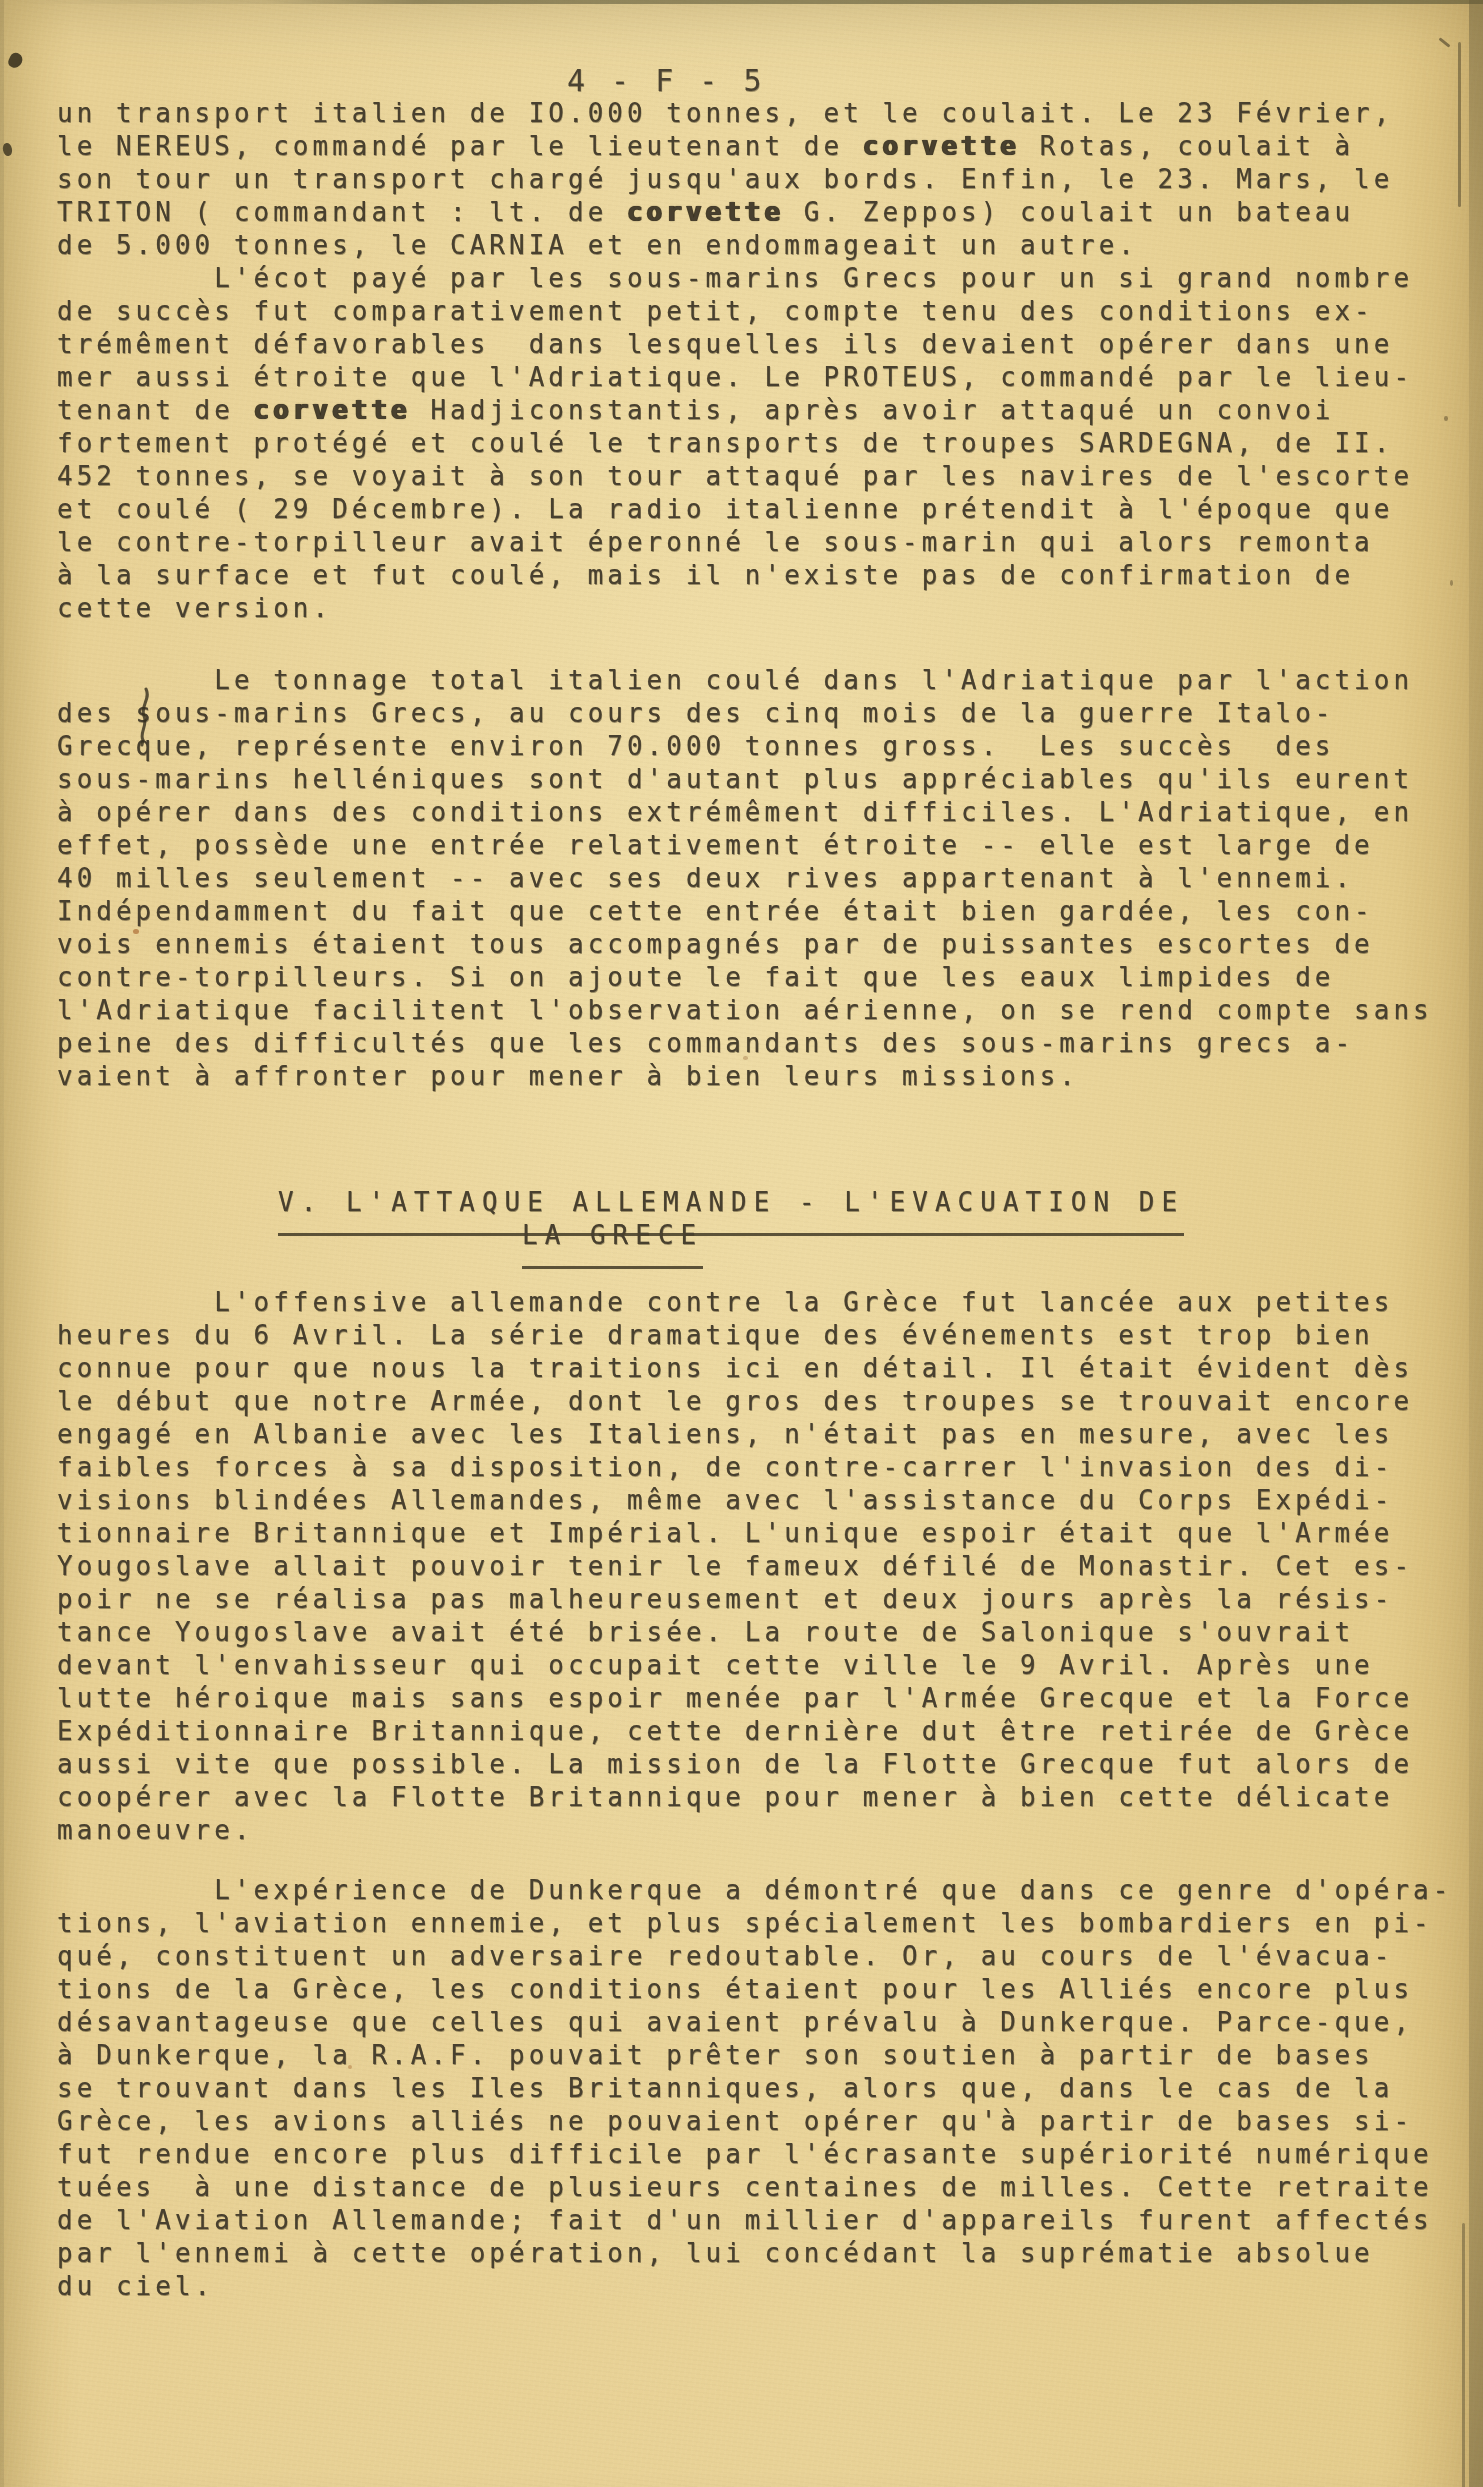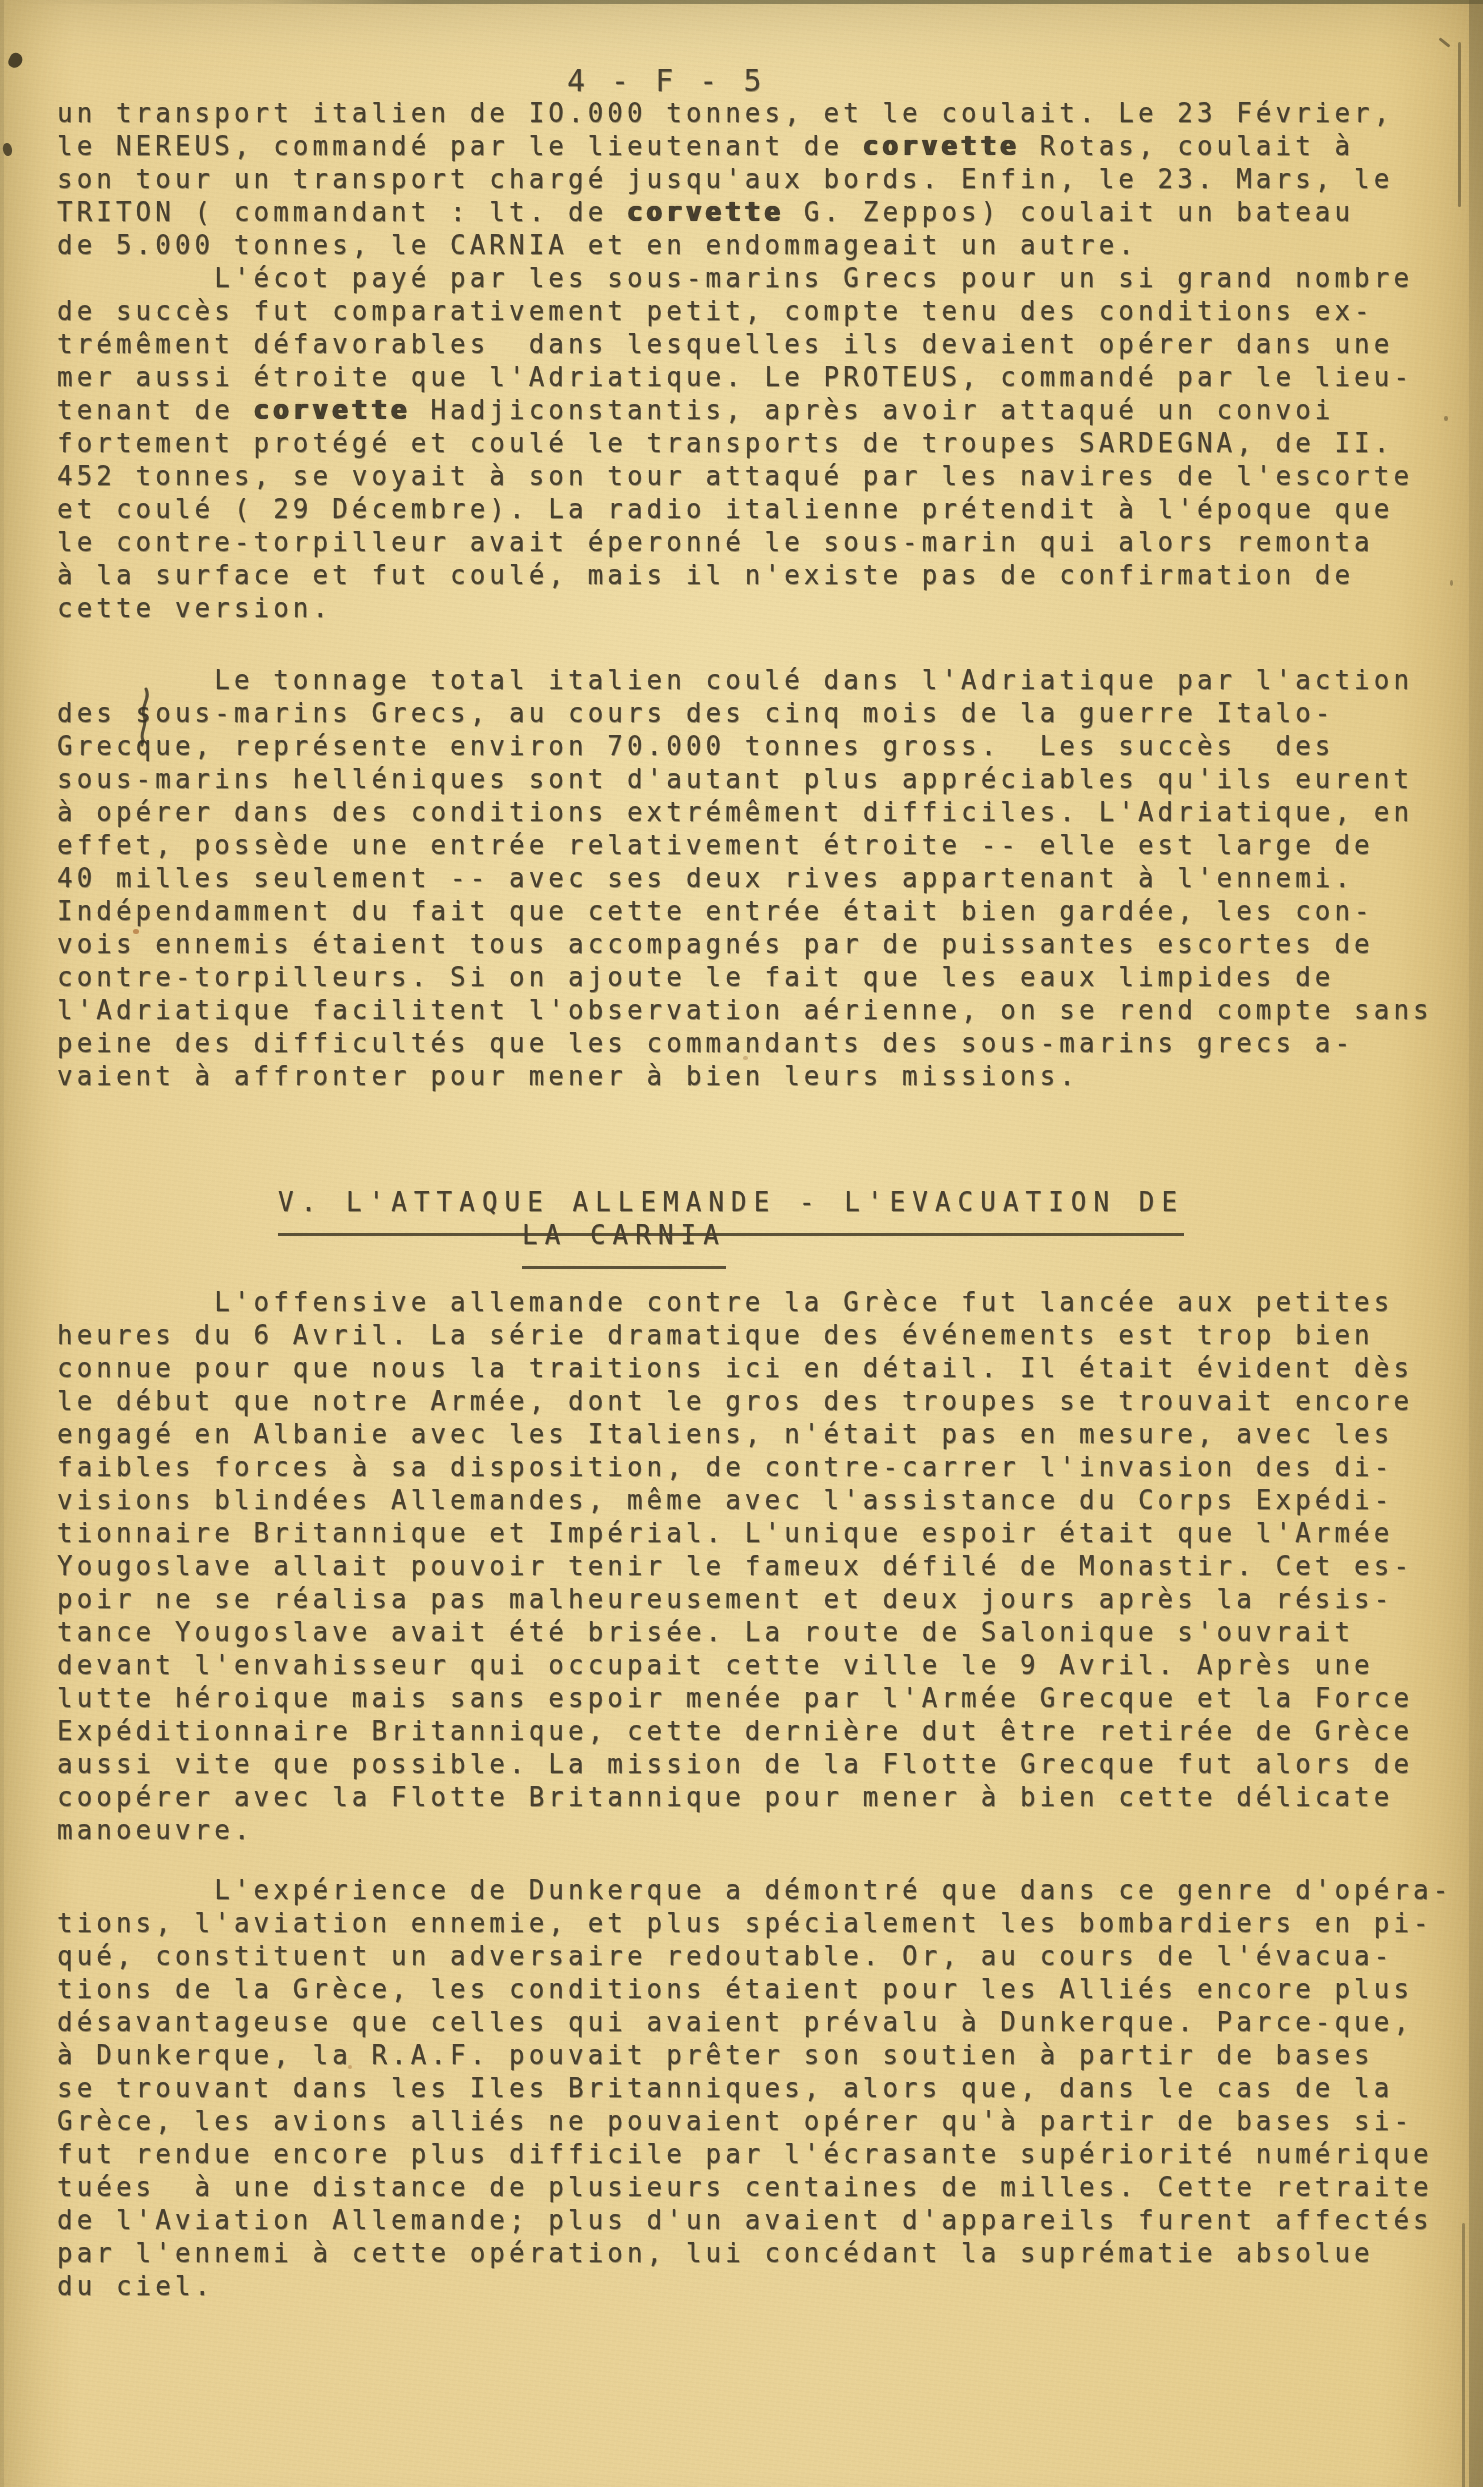--- a/index.html
+++ b/index.html
@@ -148,21 +148,21 @@
         <div class="line">40 milles seulement -- avec ses deux rives appartenant à l'ennemi.</div>
         <div class="line">Indépendamment du fait que cette entrée était bien gardée, les con-</div>
         <div class="line">vois ennemis étaient tous accompagnés par de puissantes escortes de</div>
         <div class="line">contre-torpilleurs. Si on ajoute le fait que les eaux limpides de</div>
         <div class="line">l'Adriatique facilitent l'observation aérienne, on se rend compte sans</div>
         <div class="line">peine des difficultés que les commandants des sous-marins grecs a-</div>
         <div class="line">vaient à affronter pour mener à bien leurs missions.</div>
       </div>
       <div class="para para-3 heading">
         <div class="line"><span class="u">V. L'ATTAQUE ALLEMANDE - L'EVACUATION DE</span></div>
-        <div class="line"><span class="u">LA CARNIA</span></div>
+        <div class="line"><span class="u">LA GRECE</span></div>
       </div>
       <div class="para para-4">
         <div class="line">        L'offensive allemande contre la Grèce fut lancée aux petites</div>
         <div class="line">heures du 6 Avril. La série dramatique des événements est trop bien</div>
         <div class="line">connue pour que nous la traitions ici en détail. Il était évident dès</div>
         <div class="line">le début que notre Armée, dont le gros des troupes se trouvait encore</div>
         <div class="line">engagé en Albanie avec les Italiens, n'était pas en mesure, avec les</div>
         <div class="line">faibles forces à sa disposition, de contre-carrer l'invasion des di-</div>
         <div class="line">visions blindées Allemandes, même avec l'assistance du Corps Expédi-</div>
         <div class="line">tionnaire Britannique et Impérial. L'unique espoir était que l'Armée</div>
@@ -180,21 +180,21 @@
         <div class="line">        L'expérience de Dunkerque a démontré que dans ce genre d'opéra-</div>
         <div class="line">tions, l'aviation ennemie, et plus spécialement les bombardiers en pi-</div>
         <div class="line">qué, constituent un adversaire redoutable. Or, au cours de l'évacua-</div>
         <div class="line">tions de la Grèce, les conditions étaient pour les Alliés encore plus</div>
         <div class="line">désavantageuse que celles qui avaient prévalu à Dunkerque. Parce-que,</div>
         <div class="line">à Dunkerque, la R.A.F. pouvait prêter son soutien à partir de bases</div>
         <div class="line">se trouvant dans les Iles Britanniques, alors que, dans le cas de la</div>
         <div class="line">Grèce, les avions alliés ne pouvaient opérer qu'à partir de bases si-</div>
         <div class="line">fut rendue encore plus difficile par l'écrasante supériorité numérique</div>
         <div class="line">tuées  à une distance de plusieurs centaines de milles. Cette retraite</div>
-        <div class="line">de l'Aviation Allemande; plus d'un avaient d'appareils furent affectés</div>
+        <div class="line">de l'Aviation Allemande; fait d'un millier d'appareils furent affectés</div>
         <div class="line">par l'ennemi à cette opération, lui concédant la suprématie absolue</div>
         <div class="line">du ciel.</div>
       </div>
     </div>
 
   <svg class="squiggle" width="24" height="60" viewBox="0 0 48 120">
     <path d="M22,4 C32,24 10,38 18,58 C26,78 8,92 16,106 L14,116" fill="none" stroke="rgba(52,46,30,0.8)" stroke-width="6" stroke-linecap="round"></path>
   </svg>
 
   <div class="mark blob-1"></div>

